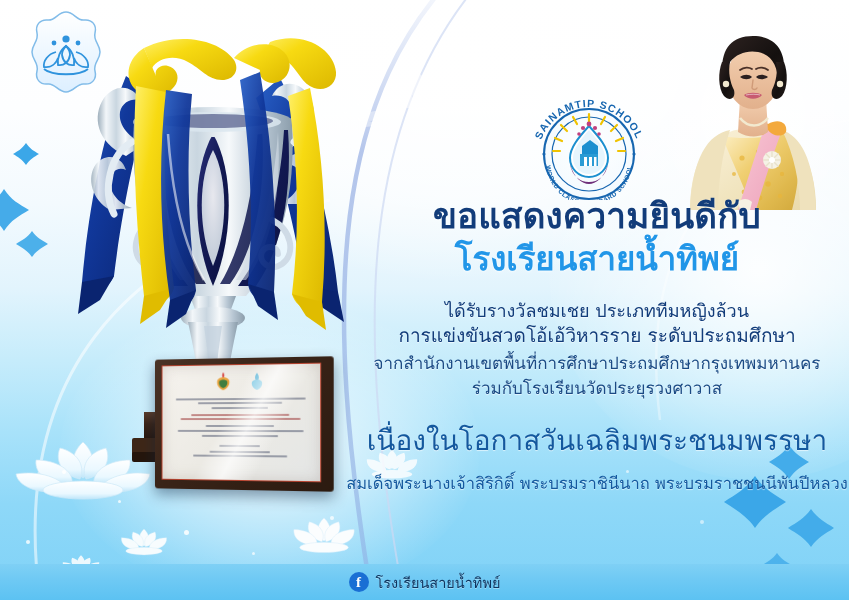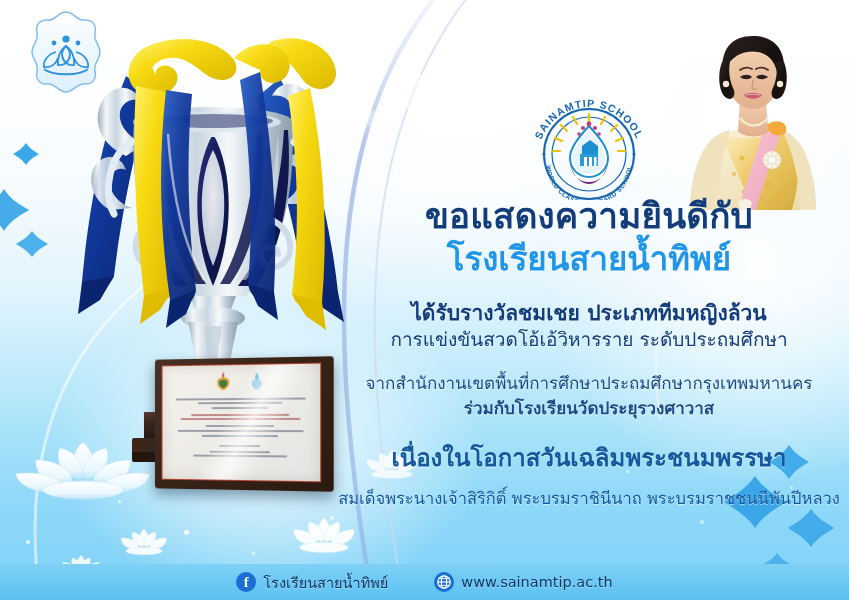--- a/index.html
+++ b/index.html
@@ -100,57 +100,57 @@
   .sparkle{ position:absolute; border-radius:50%; background:#fff; pointer-events:none; }
 
   
   .school-logo{ position:absolute; left:524px; top:96px; width:130px; height:104px; }
 
   
   .portrait{ position:absolute; left:660px; top:2px; width:186px; height:208px; }
 
   
   .textblock{
-    position:absolute; left:336px; top:196px; width:506px;
+    position:absolute; left:344px; top:196px; width:506px;
     text-align:center;
   }
   .h-main{
     font-size:35px; font-weight:bold; color:#123c7a;
     letter-spacing:.2px; line-height:1.18;
     text-shadow:0 1px 2px rgba(255,255,255,.8);
   }
   .h-sub{
     font-size:33px; font-weight:bold; color:#2196e8;
     line-height:1.2; margin-top:2px;
     text-shadow:0 1px 2px rgba(255,255,255,.75);
   }
   .sep-gap{ height:20px; }
   .l-award{
-    font-size:21px; font-weight:bold; color:#123c7a;
+    font-size:18px; font-weight:normal; color:#123c7a;
     line-height:1.34; text-shadow:0 1px 1px rgba(255,255,255,.7);
   }
   .l-comp{
     font-size:19px; font-weight:normal; color:#123c7a;
     line-height:1.34; text-shadow:0 1px 1px rgba(255,255,255,.7);
   }
   .l-org{
     font-size:17px; font-weight:normal; color:#1b4a84;
-    line-height:1.42; margin-top:19px;
+    line-height:1.42; margin-top:3px;
     text-shadow:0 1px 1px rgba(255,255,255,.65);
     text-align:center;
   }
   .l-org2{
-    font-size:17px; font-weight:bold; color:#1b4a84;
+    font-size:17px; font-weight:normal; color:#1b4a84;
     line-height:1.42;
     text-shadow:0 1px 1px rgba(255,255,255,.65);
     text-align:center;
   }
   .gap2{ height:22px; }
   .l-occ{
-    font-size:24px; font-weight:bold; color:#14589e;
+    font-size:28px; font-weight:normal; color:#14589e;
     line-height:1.34;
     text-shadow:0 1px 1px rgba(255,255,255,.6);
   }
   .l-royal{
     font-size:16.5px; font-weight:normal; color:#14589e;
     line-height:1.38; margin-top:14px;
     text-shadow:0 1px 1px rgba(255,255,255,.6);
   }
 
   
@@ -661,27 +661,15 @@
   <div class="footer">
 
     <div class="f-item">
       <span class="f-icon">
         <span class="fb-glyph">f</span>
       </span>
       <span class="f-text">โรงเรียนสายน้ำทิพย์</span>
     </div>
 
 
-    <div class="f-item">
-      <span class="f-icon">
-        <svg width="14" height="14" viewBox="0 0 14 14">
-          <circle cx="7" cy="7" r="6.2" fill="none" stroke="#ffffff" stroke-width="1.3"></circle>
-          <ellipse cx="7" cy="7" rx="2.7" ry="6.2" fill="none" stroke="#ffffff" stroke-width="1.1"></ellipse>
-          <line x1="0.9" y1="7" x2="13.1" y2="7" stroke="#ffffff" stroke-width="1.1"></line>
-          <line x1="2" y1="3.6" x2="12" y2="3.6" stroke="#ffffff" stroke-width=".9"></line>
-          <line x1="2" y1="10.4" x2="12" y2="10.4" stroke="#ffffff" stroke-width=".9"></line>
-        </svg>
-      </span>
-      <span class="f-text">www.sainamtip.ac.th</span>
-    </div>
   </div>
 
 </div>
 
 </body></html>

